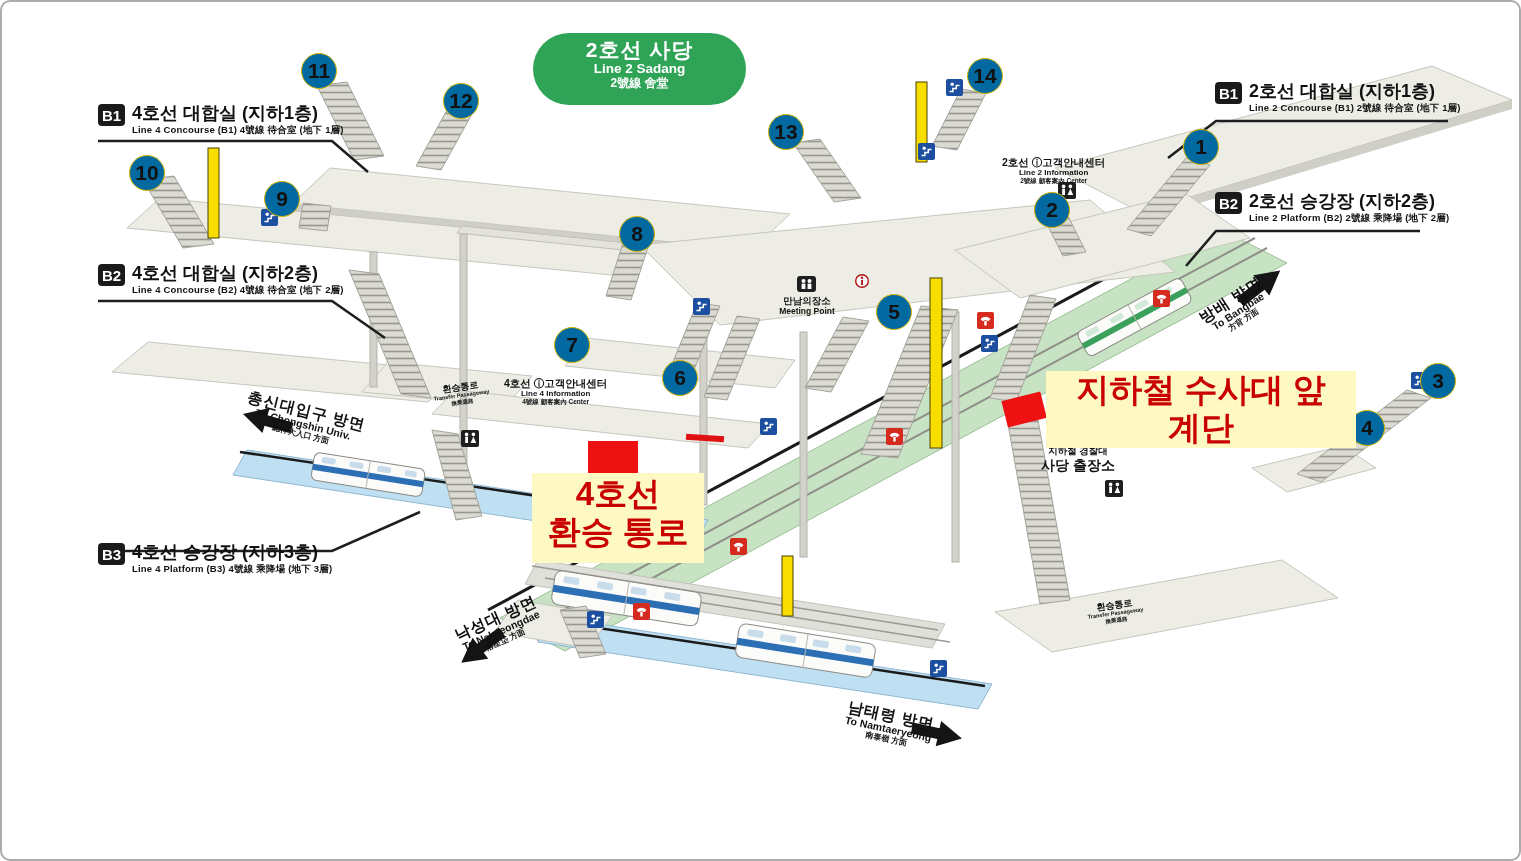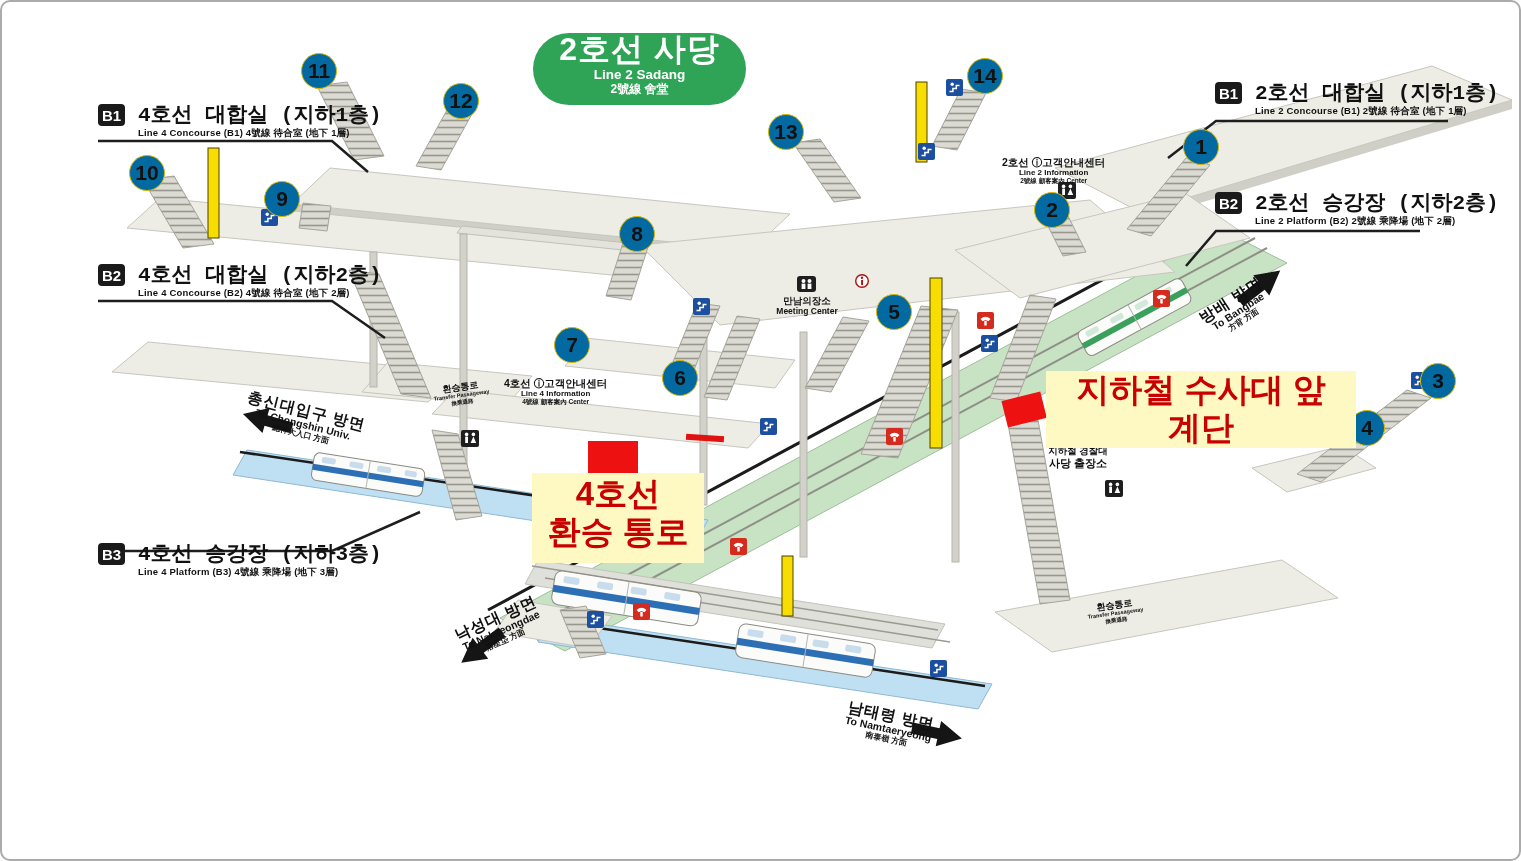--- a/index.html
+++ b/index.html
@@ -1,27 +1,27 @@
 <!DOCTYPE html>
 <html><head>
 <meta charset="utf-8">
 <style>
   html,body{margin:0;padding:0;background:#fff;font-family:"Liberation Sans","DejaVu Sans",sans-serif;}
   #stage{position:relative;width:1521px;height:861px;background:#fff;overflow:hidden;}
   .frame{position:absolute;inset:0;border:2px solid #ABABAB;border-radius:10px;pointer-events:none;z-index:9;}
   #map-svg{position:absolute;left:0;top:0;z-index:1;}
   
   .title{position:absolute;left:533px;top:33px;width:213px;height:72px;background:#2FA457;border-radius:36px;color:#fff;text-align:center;z-index:5;}
-  .title-ko{font-size:32px;font-weight:800;margin-top:0;line-height:1.05;letter-spacing:1px;}
+  .title-ko{font-size:21px;font-weight:800;margin-top:6px;line-height:1.05;letter-spacing:1px;}
   .title-en{font-size:13.5px;font-weight:bold;line-height:1.2;}
   .title-hanja{font-size:12px;font-weight:bold;line-height:1.1;}
   
-  .floor-label{position:absolute;display:flex;gap:13px;align-items:flex-start;white-space:nowrap;z-index:3;color:#111;}
+  .floor-label{position:absolute;display:flex;gap:7px;align-items:flex-start;white-space:nowrap;z-index:3;color:#111;}
   .badge{background:#1a1a1a;color:#fff;font-weight:bold;font-size:15px;width:27px;height:22px;display:flex;align-items:center;justify-content:center;border-radius:4px;flex:0 0 auto;}
-  .fl-ko{display:block;font-size:21px;font-weight:800;line-height:1.1;font-family:Liberation Mono, monospace;}
+  .fl-ko{display:block;font-size:18px;font-weight:800;line-height:1.1;}
   .fl-en{display:block;font-size:9.5px;font-weight:bold;letter-spacing:.2px;}
   
   .exit{position:absolute;width:34px;height:34px;border-radius:50%;background:#0369a1;border:1px solid #D9B600;display:flex;align-items:center;justify-content:center;z-index:4;}
   .exit span{font-weight:800;font-size:21px;color:#111;}
   
   .dir{position:absolute;text-align:center;transform-origin:0 0;z-index:3;line-height:1.12;white-space:nowrap;color:#111;}
   .dir-ko{font-size:15.5px;font-weight:800;letter-spacing:1px;}
   .dir-en{font-size:10.5px;font-weight:bold;}
   .dir-hanja{font-size:8px;font-weight:bold;}
   
@@ -355,25 +355,25 @@
     <div class="fac-en">Line 2 Information</div>
     <div class="fac-hanja">2號線 顧客案內 Center</div>
   </div>
   <div class="fac" style="left:504px;top:377px">
     <div class="fac-ko">4호선 ⓘ고객안내센터</div>
     <div class="fac-en">Line 4 Information</div>
     <div class="fac-hanja">4號線 顧客案內 Center</div>
   </div>
   <div class="fac" style="left:772px;top:296px;width:70px">
     <div class="fac-ko" style="font-size:9.5px">만남의장소</div>
-    <div class="fac-en" style="font-size:8.5px">Meeting Center</div>
+    <div class="fac-en" style="font-size:8.5px">Meeting Point</div>
   </div>
   <div class="fac" style="left:1035px;top:446px;width:86px">
     <div class="fac-ko" style="font-size:9.5px">지하철 경찰대</div>
-    <div class="fac-ko" style="font-size:11px">사당 출장소</div>
+    <div class="fac-ko" style="font-size:14px">사당 출장소</div>
   </div>
   <div class="fac fac-sm" style="left:432px;top:386px;transform:rotate(-8deg)">
     <div class="fac-ko">환승통로</div>
     <div class="fac-en">Transfer Passageway</div>
     <div class="fac-hanja">換乘通路</div>
   </div>
   <div class="fac fac-sm" style="left:1086px;top:604px;transform:rotate(-8deg)">
     <div class="fac-ko">환승통로</div>
     <div class="fac-en">Transfer Passageway</div>
     <div class="fac-hanja">換乘通路</div>

